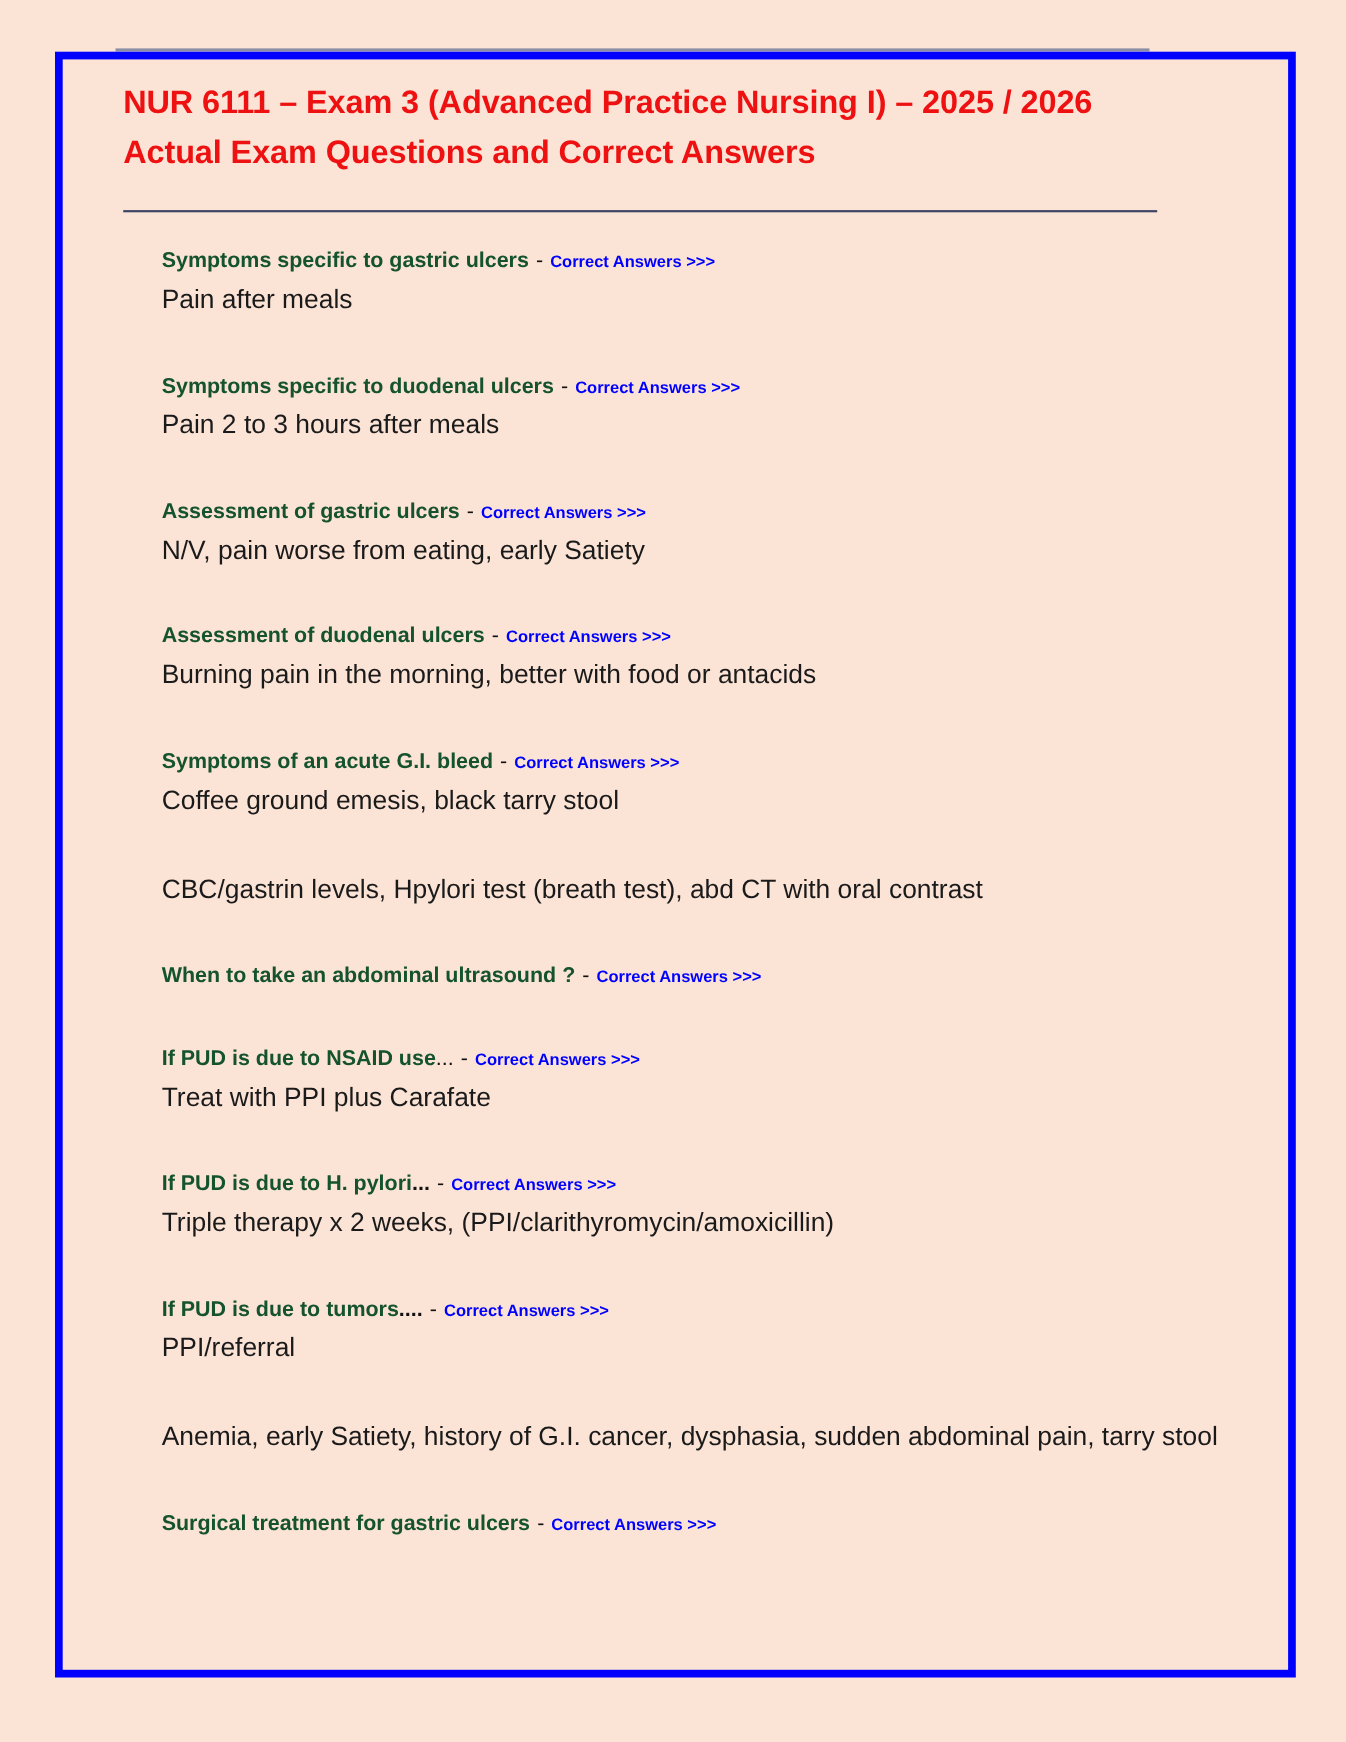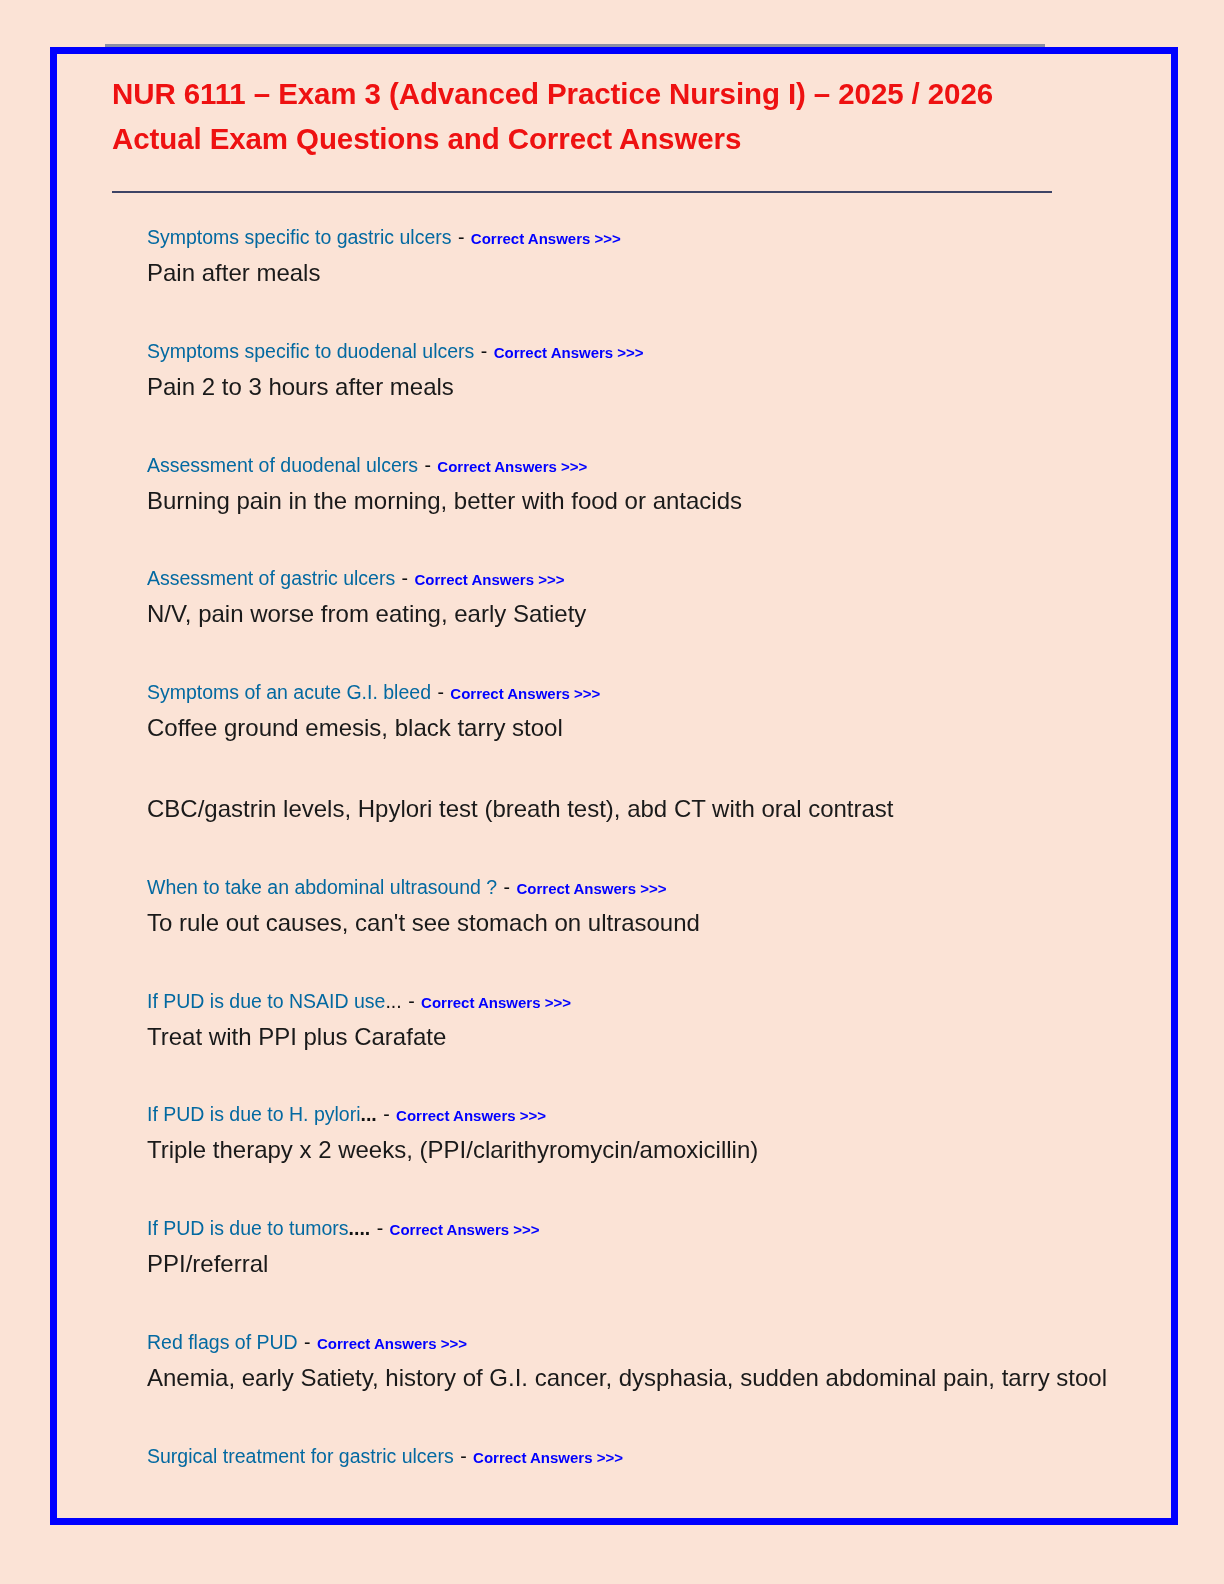--- a/index.html
+++ b/index.html
@@ -91,22 +91,22 @@
   .qa-question {
     margin: 0 0 6px 0;
     font-size: 19.5px;
     line-height: 1.38;
     color: #000000;
     font-weight: bold;
     white-space: nowrap;
   }
 
   .q-text {
-    font-weight: normal;
-    color: #0369a1;
+    font-weight: bold;
+    color: #14532d;
   }
 
   .q-ellipsis {
     font-weight: normal;
     color: #111111;
   }
 
   .q-ellipsis-bold {
     font-weight: bold;
     color: #111111;
@@ -152,52 +152,50 @@
       <div class="qa-list">
           <div class="qa-block">
             <p class="qa-question"><span class="q-text">Symptoms specific to gastric ulcers</span> <span class="q-dash">-</span> <span class="q-marker">Correct Answers &gt;&gt;&gt;</span></p>
             <p class="qa-answer">Pain after meals</p>
           </div>
           <div class="qa-block">
             <p class="qa-question"><span class="q-text">Symptoms specific to duodenal ulcers</span> <span class="q-dash">-</span> <span class="q-marker">Correct Answers &gt;&gt;&gt;</span></p>
             <p class="qa-answer">Pain 2 to 3 hours after meals</p>
           </div>
           <div class="qa-block">
+            <p class="qa-question"><span class="q-text">Assessment of gastric ulcers</span> <span class="q-dash">-</span> <span class="q-marker">Correct Answers &gt;&gt;&gt;</span></p>
+            <p class="qa-answer">N/V, pain worse from eating, early Satiety</p>
+          </div>
+          <div class="qa-block">
             <p class="qa-question"><span class="q-text">Assessment of duodenal ulcers</span> <span class="q-dash">-</span> <span class="q-marker">Correct Answers &gt;&gt;&gt;</span></p>
             <p class="qa-answer">Burning pain in the morning, better with food or antacids</p>
           </div>
           <div class="qa-block">
-            <p class="qa-question"><span class="q-text">Assessment of gastric ulcers</span> <span class="q-dash">-</span> <span class="q-marker">Correct Answers &gt;&gt;&gt;</span></p>
-            <p class="qa-answer">N/V, pain worse from eating, early Satiety</p>
-          </div>
-          <div class="qa-block">
             <p class="qa-question"><span class="q-text">Symptoms of an acute G.I. bleed</span> <span class="q-dash">-</span> <span class="q-marker">Correct Answers &gt;&gt;&gt;</span></p>
             <p class="qa-answer">Coffee ground emesis, black tarry stool</p>
           </div>
           <div class="qa-block">
             <p class="qa-answer">CBC/gastrin levels, Hpylori test (breath test), abd CT with oral contrast</p>
           </div>
           <div class="qa-block">
             <p class="qa-question"><span class="q-text">When to take an abdominal ultrasound ?</span> <span class="q-dash">-</span> <span class="q-marker">Correct Answers &gt;&gt;&gt;</span></p>
-            <p class="qa-answer">To rule out causes, can't see stomach on ultrasound</p>
           </div>
           <div class="qa-block">
             <p class="qa-question"><span class="q-text">If PUD is due to NSAID use</span><span class="q-ellipsis">...</span> <span class="q-dash">-</span> <span class="q-marker">Correct Answers &gt;&gt;&gt;</span></p>
             <p class="qa-answer">Treat with PPI plus Carafate</p>
           </div>
           <div class="qa-block">
             <p class="qa-question"><span class="q-text">If PUD is due to H. pylori</span><span class="q-ellipsis-bold">...</span> <span class="q-dash">-</span> <span class="q-marker">Correct Answers &gt;&gt;&gt;</span></p>
             <p class="qa-answer">Triple therapy x 2 weeks, (PPI/clarithyromycin/amoxicillin)</p>
           </div>
           <div class="qa-block">
             <p class="qa-question"><span class="q-text">If PUD is due to tumors</span><span class="q-ellipsis-bold">....</span> <span class="q-dash">-</span> <span class="q-marker">Correct Answers &gt;&gt;&gt;</span></p>
             <p class="qa-answer">PPI/referral</p>
           </div>
           <div class="qa-block">
-            <p class="qa-question"><span class="q-text">Red flags of PUD</span> <span class="q-dash">-</span> <span class="q-marker">Correct Answers &gt;&gt;&gt;</span></p>
             <p class="qa-answer">Anemia, early Satiety, history of G.I. cancer, dysphasia, sudden abdominal pain, tarry stool</p>
           </div>
           <div class="qa-block">
             <p class="qa-question"><span class="q-text">Surgical treatment for gastric ulcers</span> <span class="q-dash">-</span> <span class="q-marker">Correct Answers &gt;&gt;&gt;</span></p>
           </div>
         </div>
 
     </div>
   </div>
 

